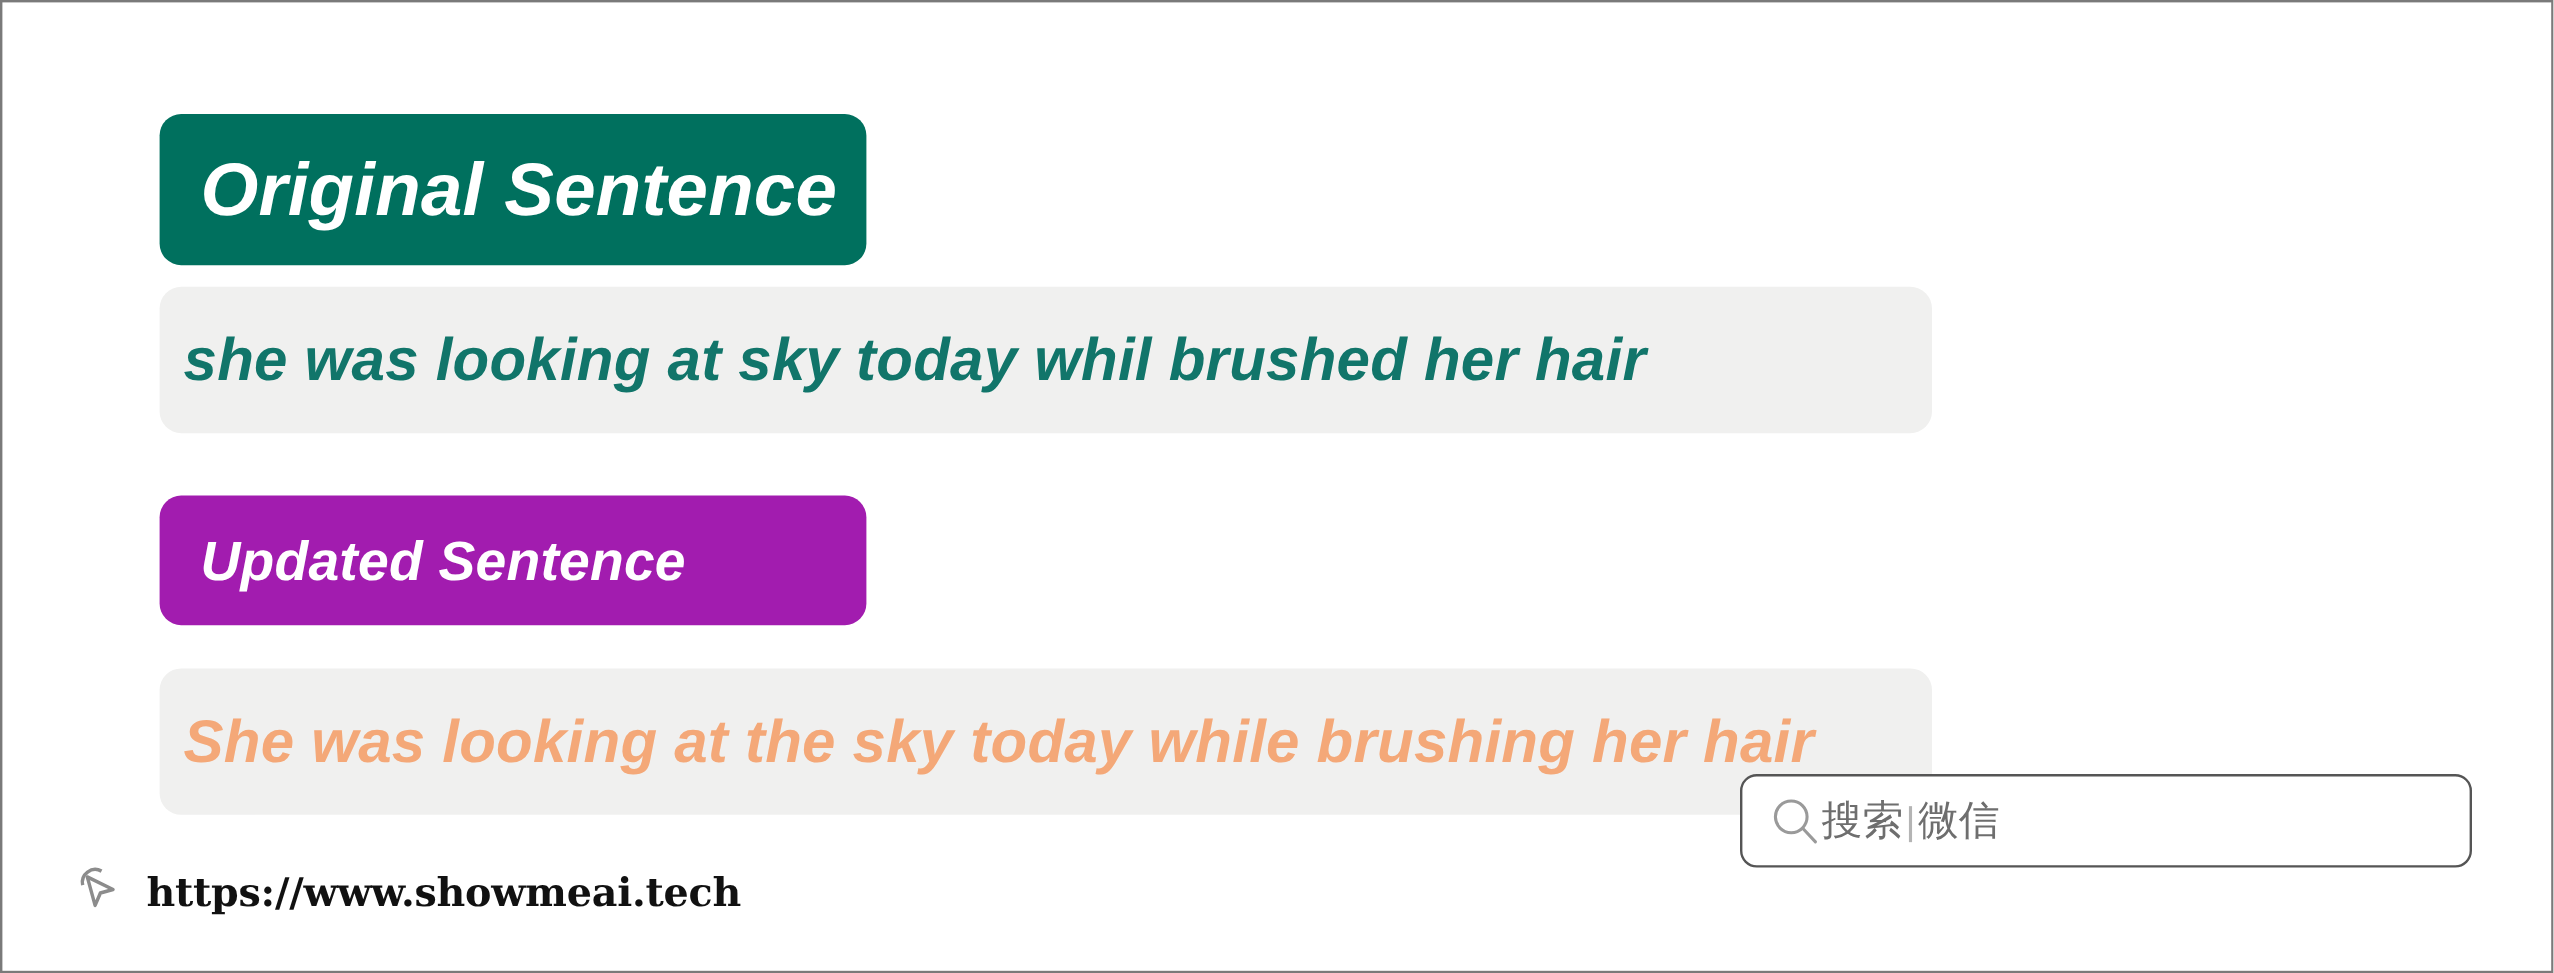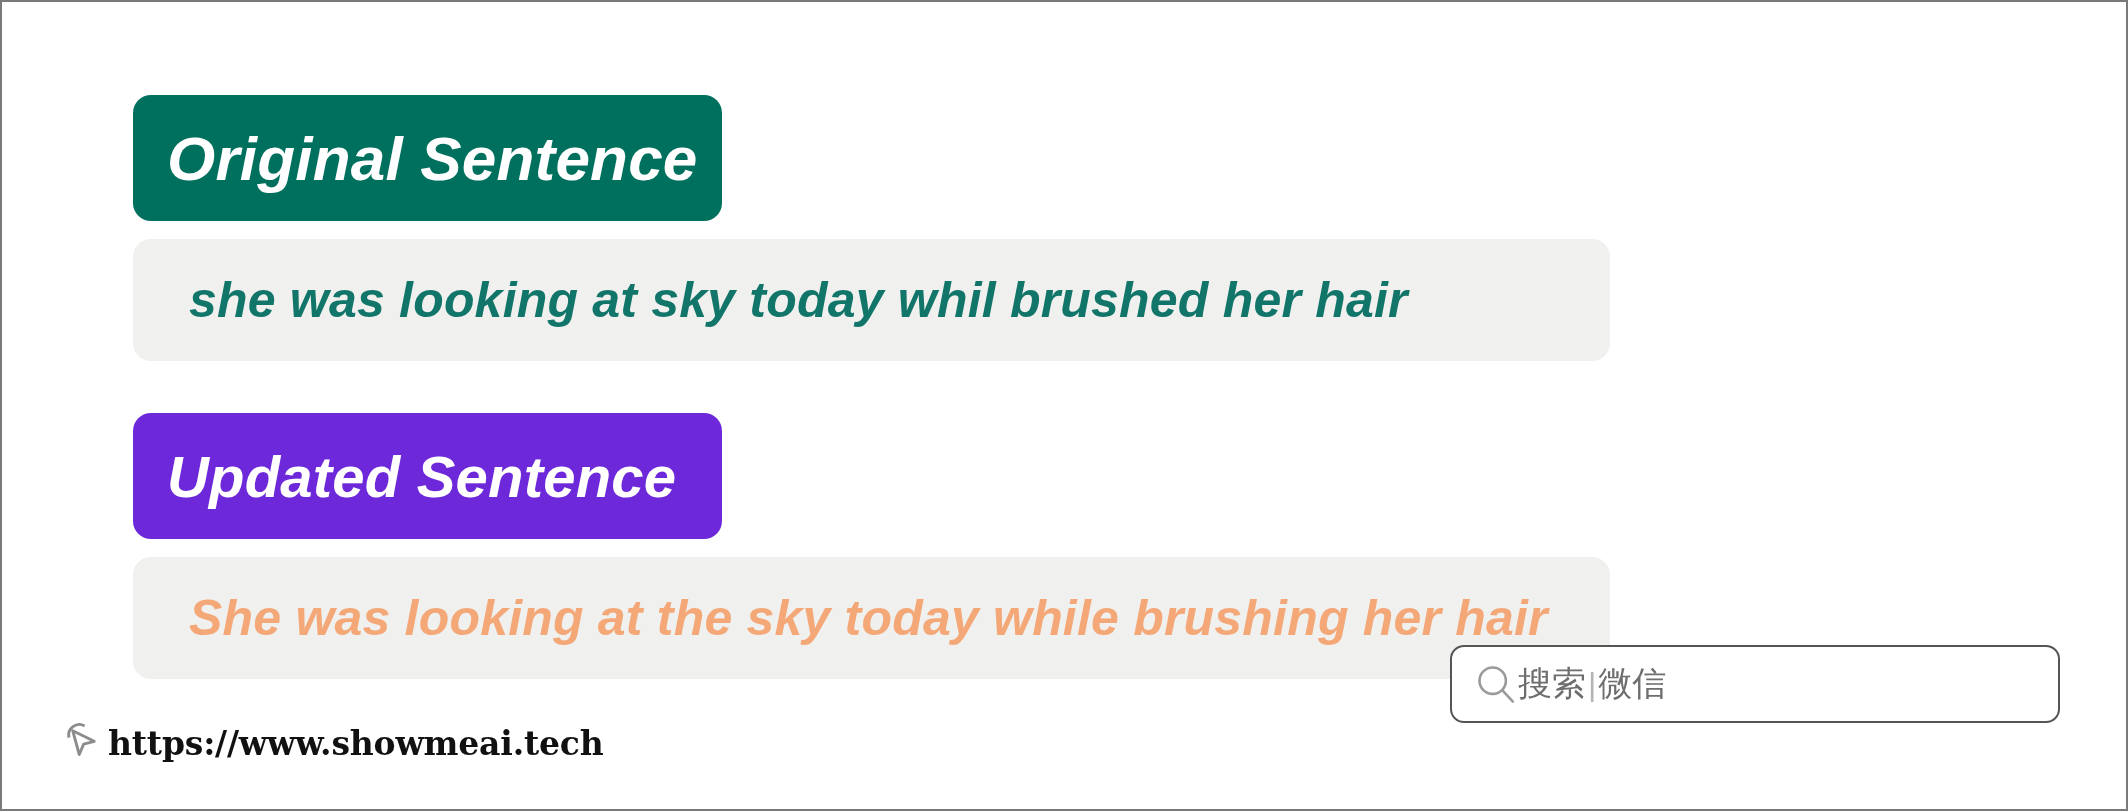--- a/index.html
+++ b/index.html
@@ -41,37 +41,37 @@
     top: 93px;
     width: 589px;
     height: 126px;
     background: #00705E;
     font-size: 62px;
   }
   .badge-updated {
     left: 131px;
     top: 411px;
     width: 589px;
-    height: 126px;
-    background: #6d28d9;
-    font-size: 58px;
+    height: 108px;
+    background: #a21caf;
+    font-size: 46px;
   }
 
   
   .panel {
     position: absolute;
     left: 131px;
     width: 1477px;
     height: 122px;
     background: #F0F0EF;
     border-radius: 18px;
     box-sizing: border-box;
     display: flex;
     align-items: center;
-    padding: 0 56px;
+    padding: 0 20px;
   }
   .panel-original { top: 237px; }
   .panel-updated  { top: 555px; }
 
   .sentence {
     font-size: 50px;
     font-weight: bold;
     font-style: italic;
     white-space: nowrap;
     letter-spacing: 0.2px;
@@ -121,20 +121,21 @@
     letter-spacing: -0.3px;
   }
 
   
   .footer {
     position: absolute;
     left: 60px;
     top: 718px;
     display: flex;
     align-items: center;
+    gap: 14px;
   }
   .cursor-icon {
     width: 46px;
     height: 46px;
     color: #8c8c8c;
     flex: 0 0 auto;
   }
   .footer-url {
     font-size: 33px;
     font-weight: bold;

